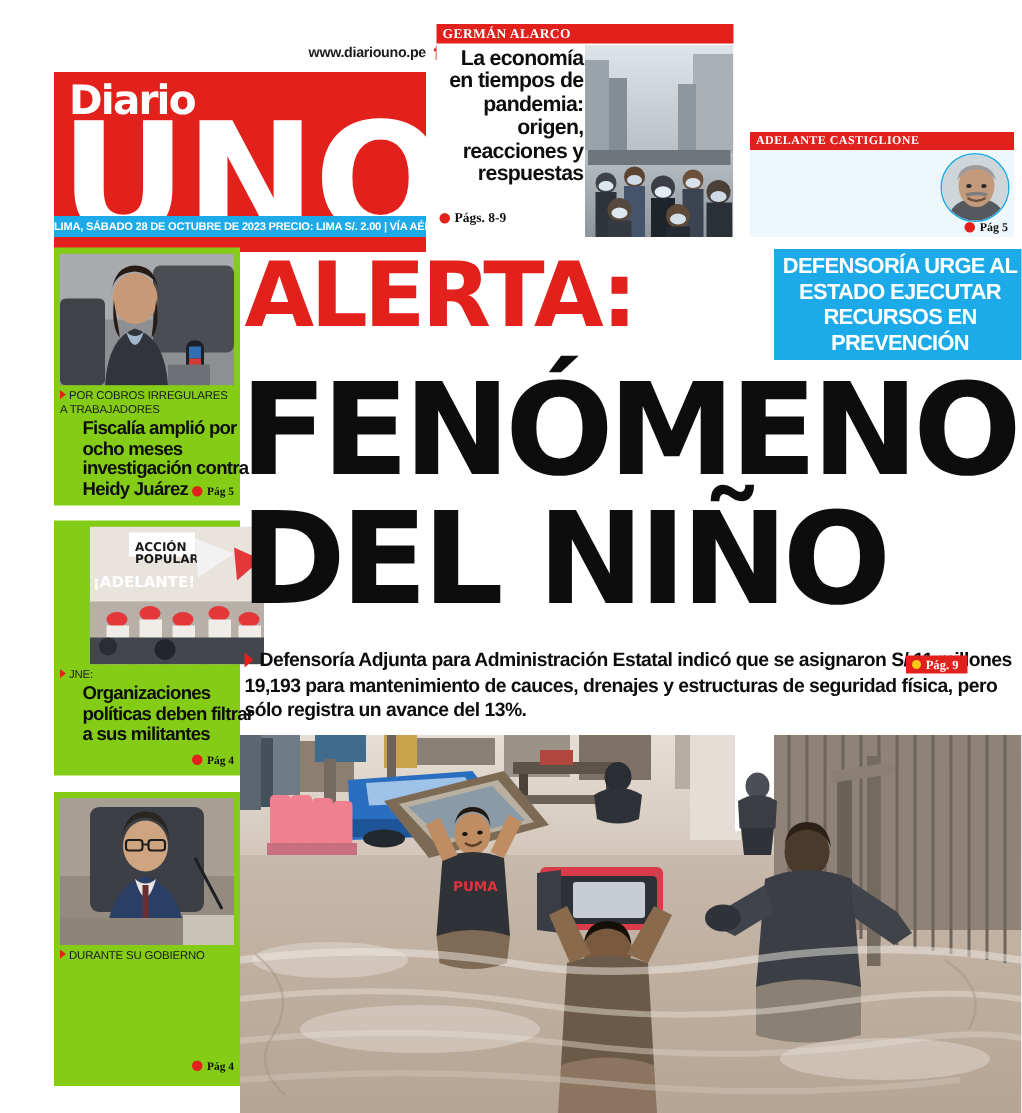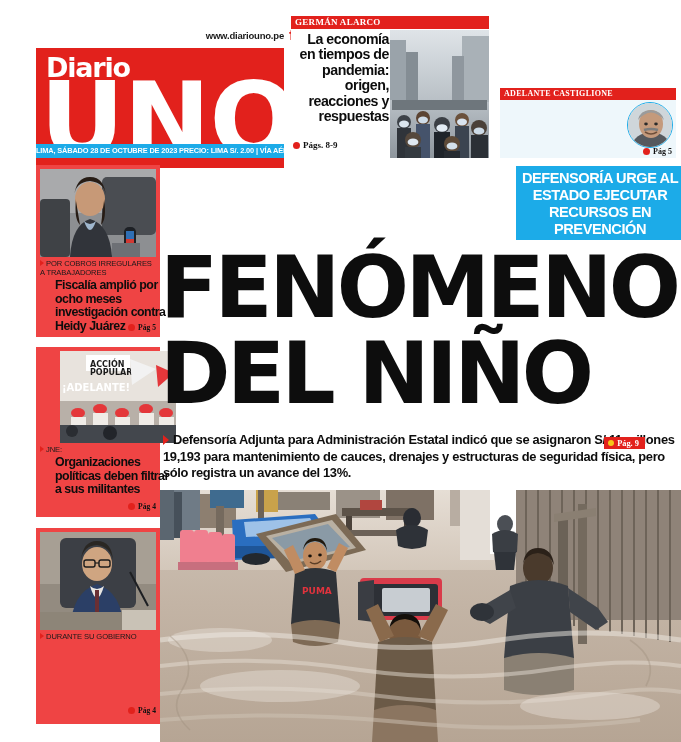--- a/index.html
+++ b/index.html
@@ -95,21 +95,21 @@
     font-family: "Liberation Serif", serif;
     font-size: 8px; font-weight: bold; color: #111; white-space: nowrap;
   }
   .opbox .oface {
     position: absolute; right: 3px; top: 14px; width: 46px; height: 46px;
     border-radius: 50%; overflow: hidden; border: 1.5px solid #1cabe8;
   }
 
   
   .leftcol { position: absolute; left: 36px; top: 165px; width: 124px; height: 570px; }
-  .lstory { position: absolute; left: 0; width: 124px; background: #ef4444; }
+  .lstory { position: absolute; left: 0; width: 124px; background: #84cc16; }
   .lstory .lphoto { position: absolute; left: 4px; top: 4px; width: 116px; overflow: hidden; }
   .lstory .lkicker {
     position: absolute; left: 4px; width: 116px;
     font-size: 7.6px; font-weight: normal; color: #1a1a1a;
     line-height: 9px; letter-spacing: -0.1px;
     font-family: "Liberation Sans", sans-serif;
   }
   .tri {
     display: inline-block; width: 0; height: 0; margin-right: 2px;
     border-top: 3.4px solid transparent; border-bottom: 3.4px solid transparent;
@@ -360,20 +360,21 @@
           <rect x="0" y="80" width="116" height="18" fill="#8d8578"></rect>
           <line x1="90" y1="40" x2="108" y2="74" stroke="#1d1f22" stroke-width="2"></line>
           <rect x="82" y="78" width="34" height="20" fill="#c9c2b6"></rect>
         </svg>
       </div>
       <div class="lkicker" style="top:104px;"><span class="tri"></span><span>DURANTE SU GOBIERNO</span></div>
       <div class="lpage" style="top:178px;"><span class="dotred"></span><span>Pág 4</span></div>
     </div>
   </div>
 
+  <div class="alertline">ALERTA:</div>
 
   <div class="bluebox">DEFENSORÍA URGE AL ESTADO EJECUTAR RECURSOS EN PREVENCIÓN</div>
 
   <div class="bigline bigline1">FENÓMENO</div>
   <div class="bigline bigline2">DEL NIÑO</div>
 
   <div class="lede"><span class="lbullet-tri"></span><span>Defensoría Adjunta para Administración Estatal indicó que se asignaron S/ 11 millones 19,193 para mantenimiento de cauces, drenajes y estructuras de seguridad física, pero sólo registra un avance del 13%.</span></div>
   <div class="ledebadge"><span class="dotyellow"></span><span>Pág. 9</span></div>
 
   <div class="mainphoto">

